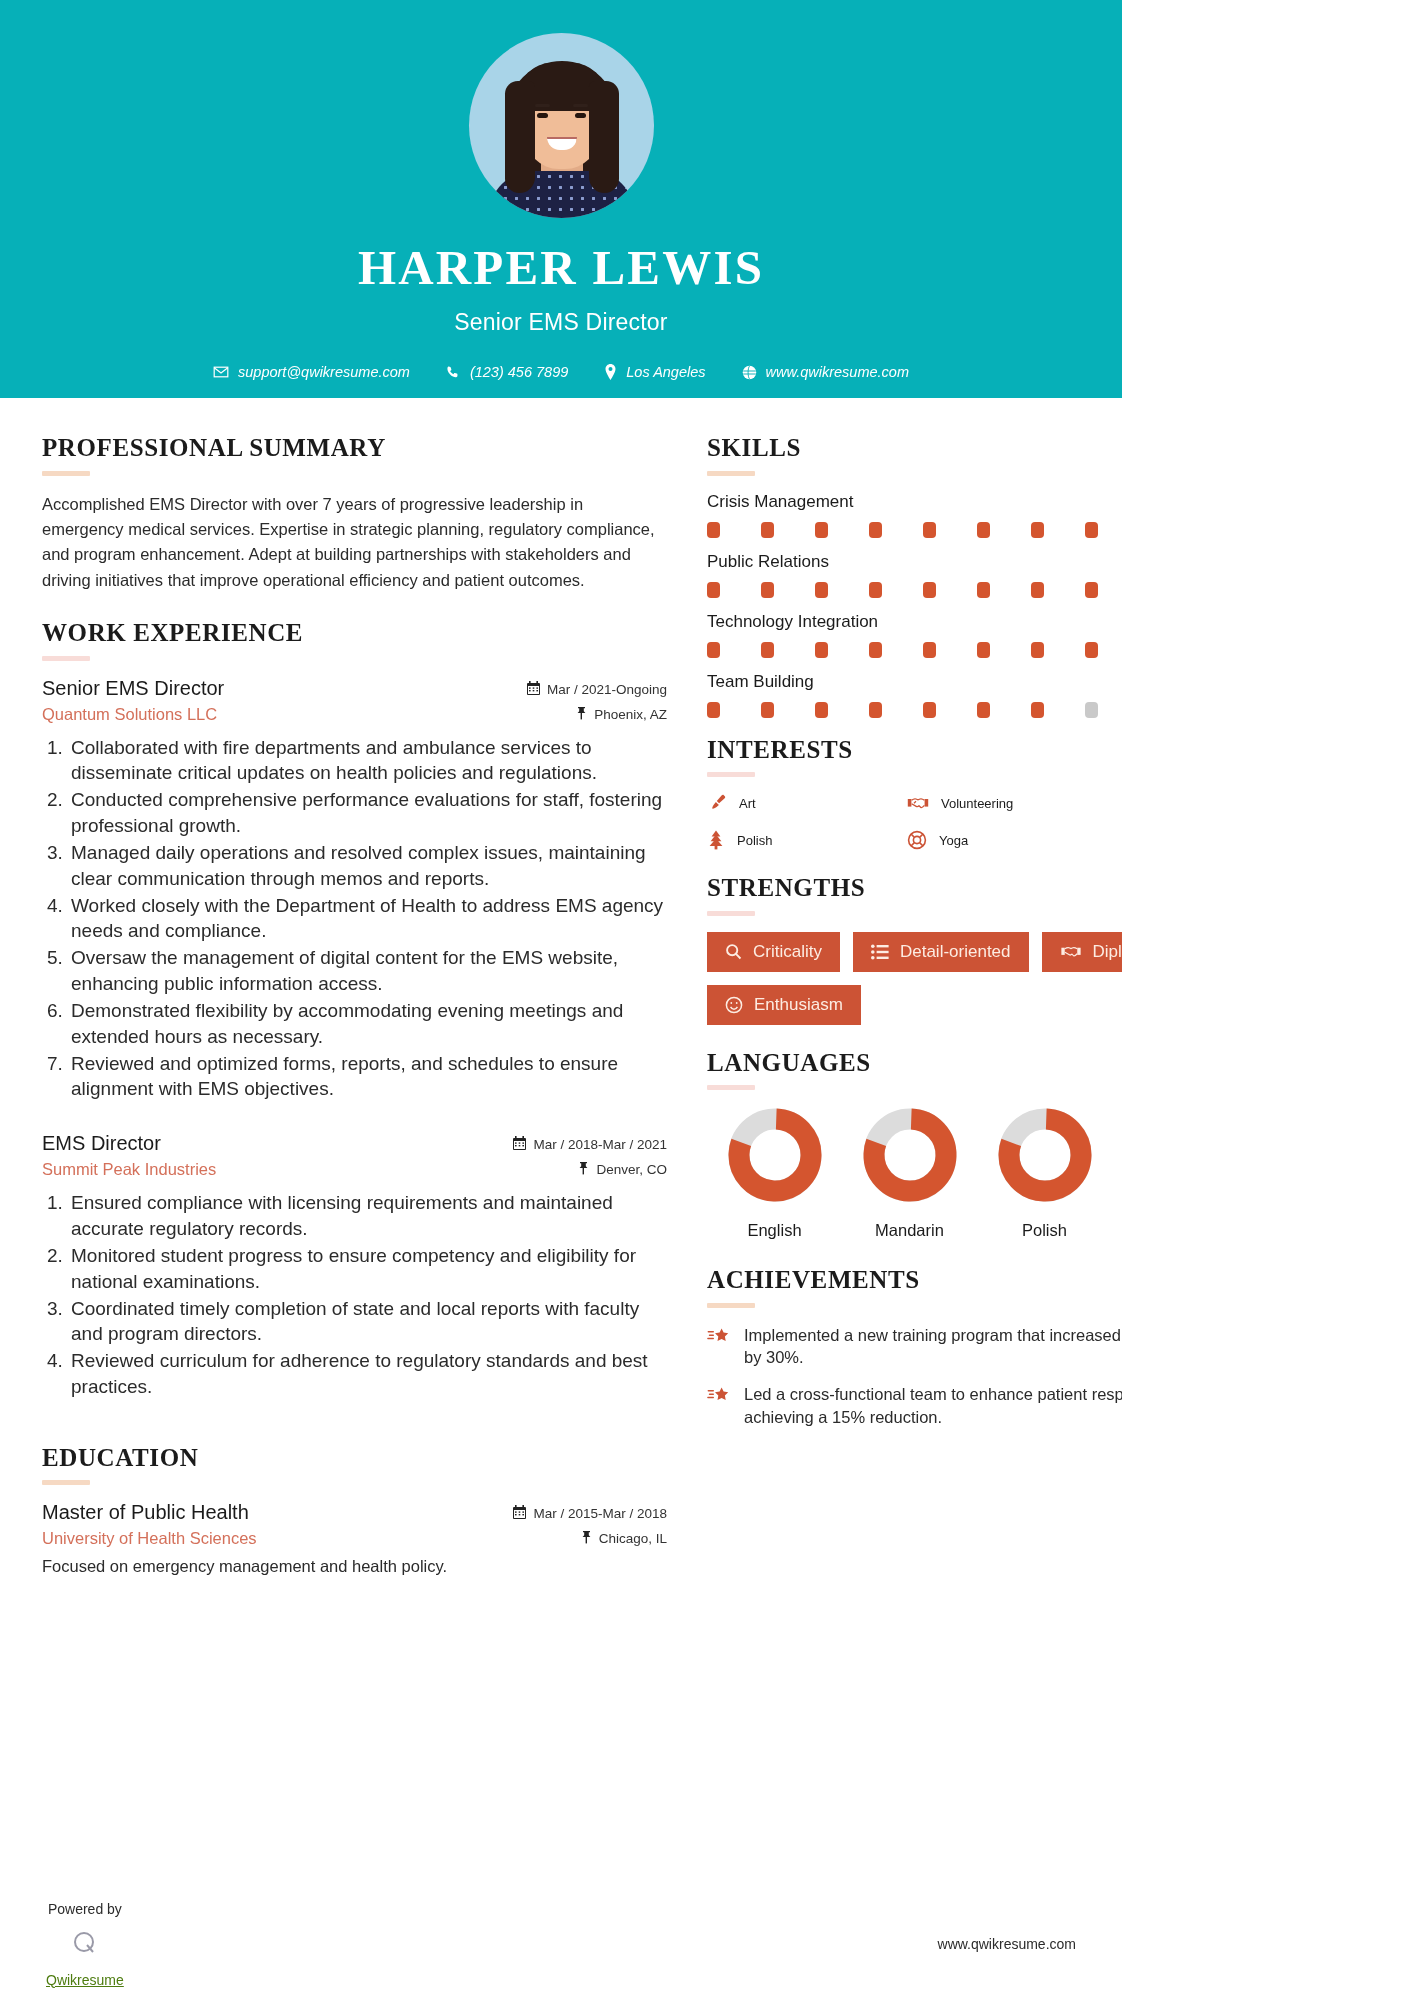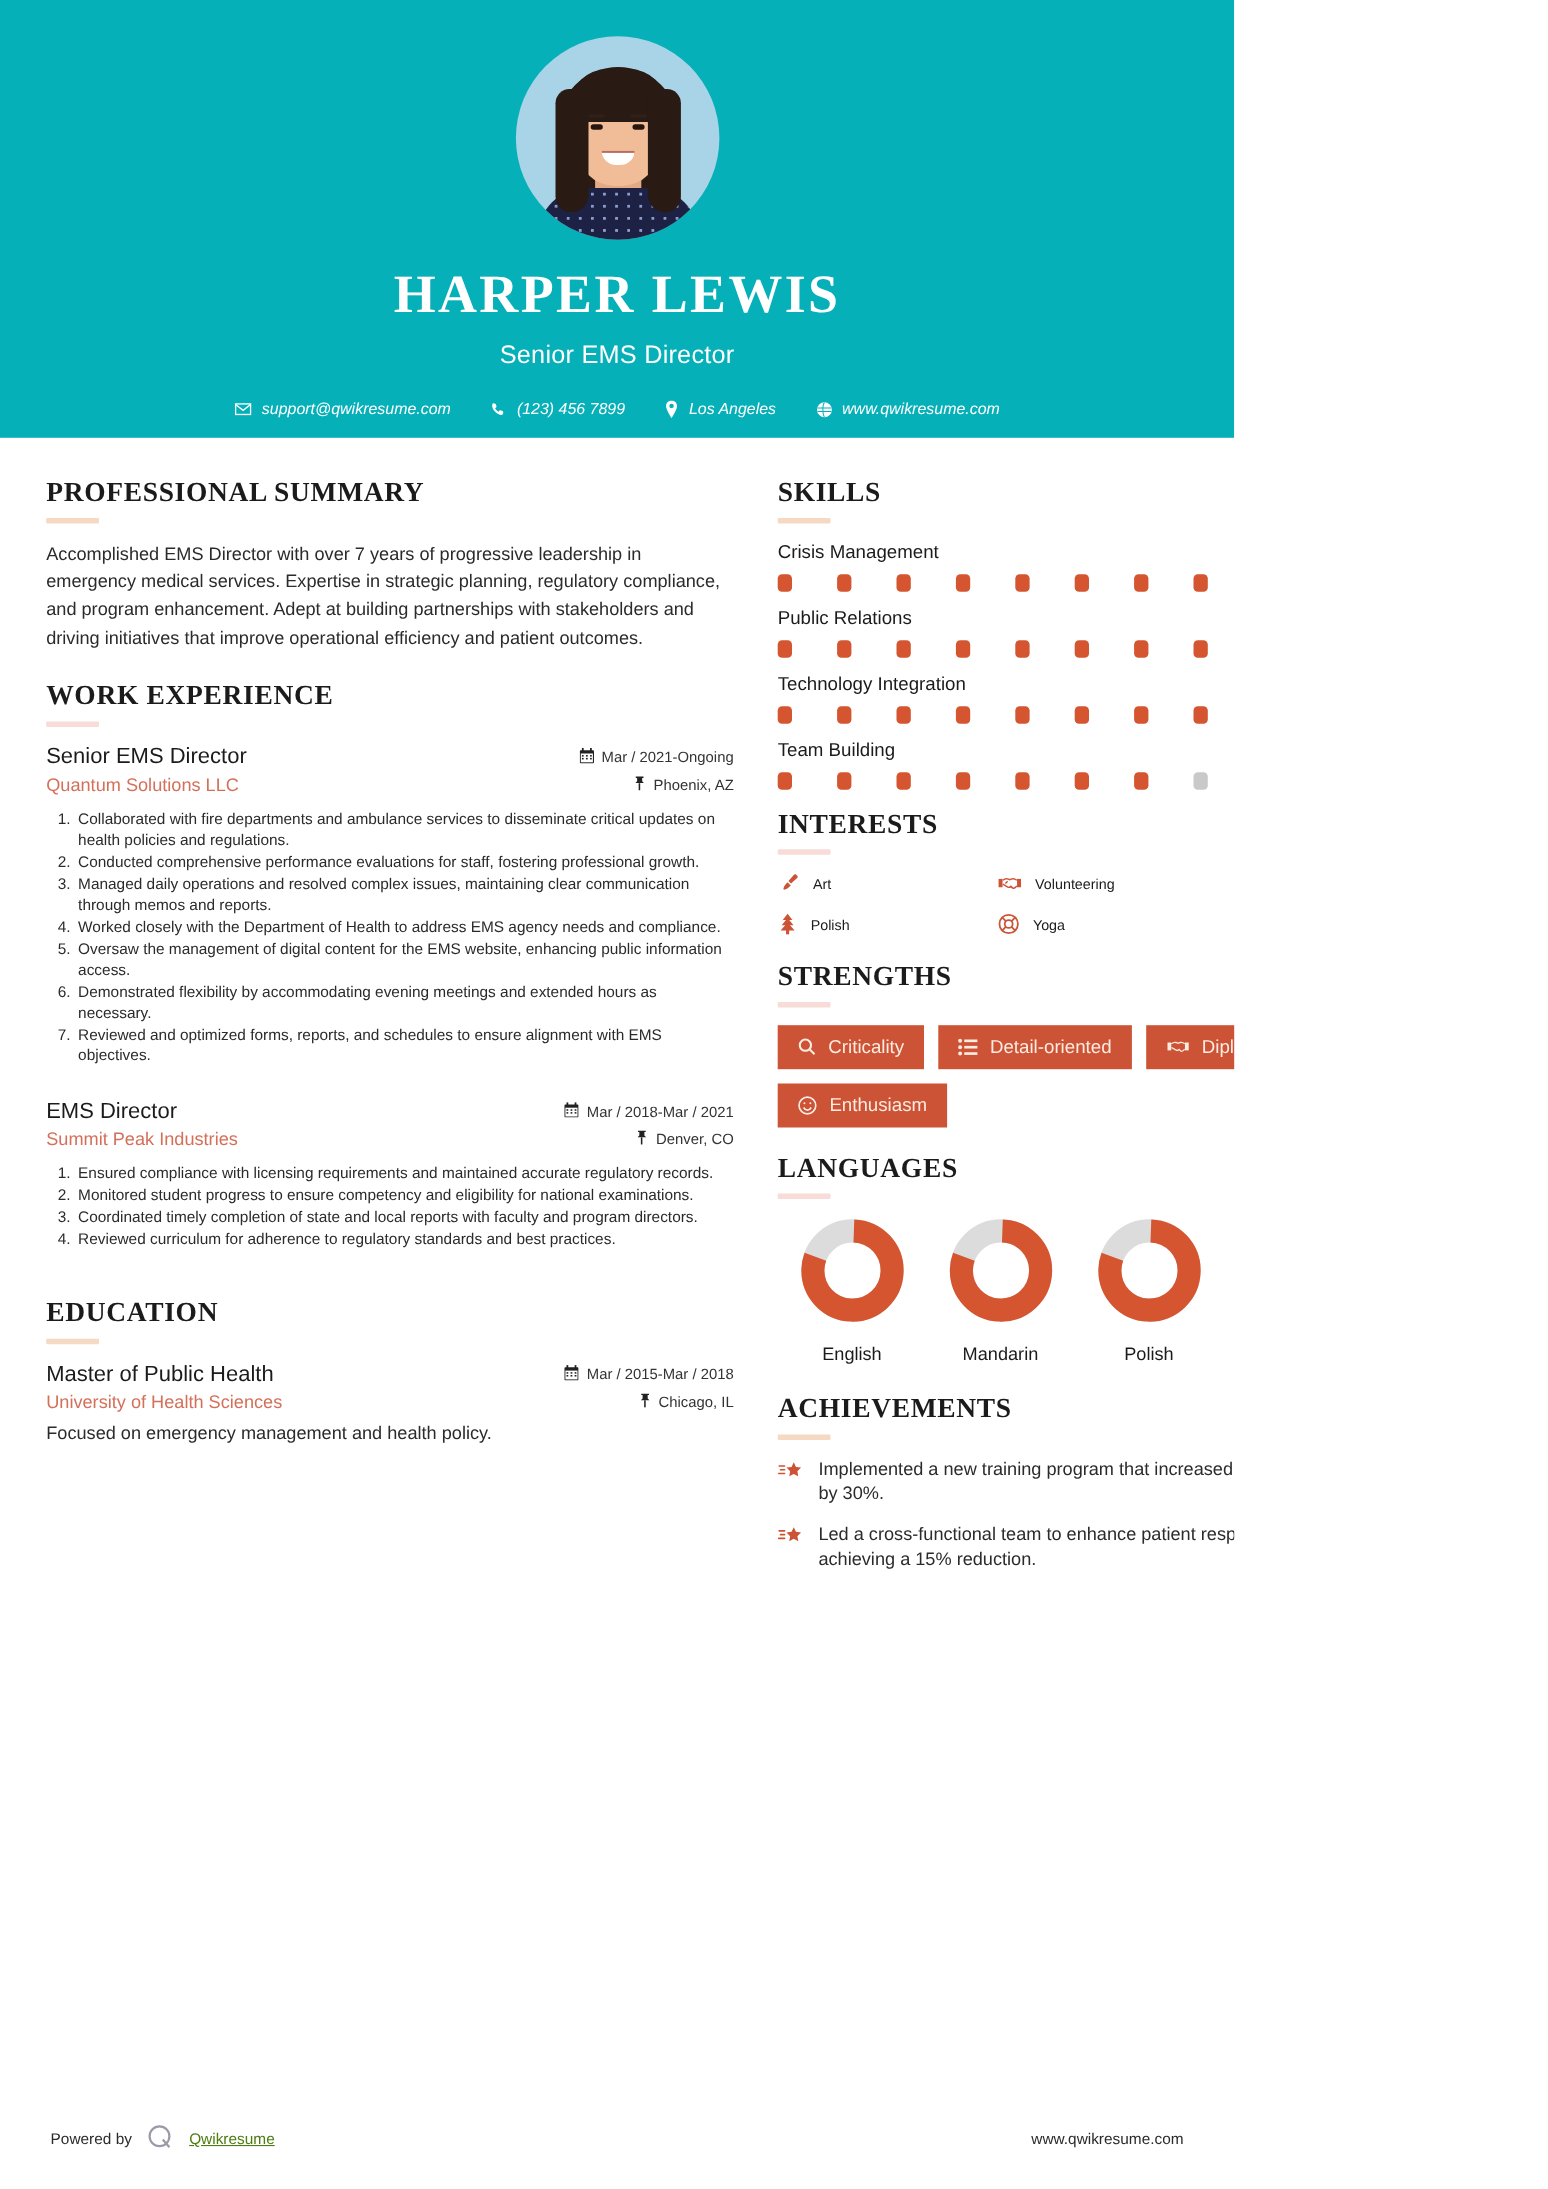--- a/index.html
+++ b/index.html
@@ -200,21 +200,21 @@
     align-items: baseline;
     margin-top: 5px;
   }
   .job-company {
     font-size: 16.5px;
     color: #d4705a;
   }
   ol.bullets {
     margin: 11px 0 0 0;
     padding-left: 26px;
-    font-size: 14px;
+    font-size: 19px;
     line-height: 1.36;
     color: #2b2b2b;
   }
   ol.bullets li { margin-bottom: 1px; padding-left: 3px; }
 
   .edu-desc {
     font-size: 16.5px;
     color: #2b2b2b;
     margin-top: 9px;
   }
@@ -313,20 +313,21 @@
     align-items: center;
     justify-content: space-between;
     padding: 0 46px;
   }
   .powered {
     display: flex;
     align-items: center;
     gap: 13px;
     font-size: 14px;
     color: #2b2b2b;
+    flex-direction: column;
   }
   .brand-link {
     font-size: 14px;
     color: #4d7c0f;
   }
   .footer-url {
     font-size: 14px;
     color: #2b2b2b;
   }
 </style>

